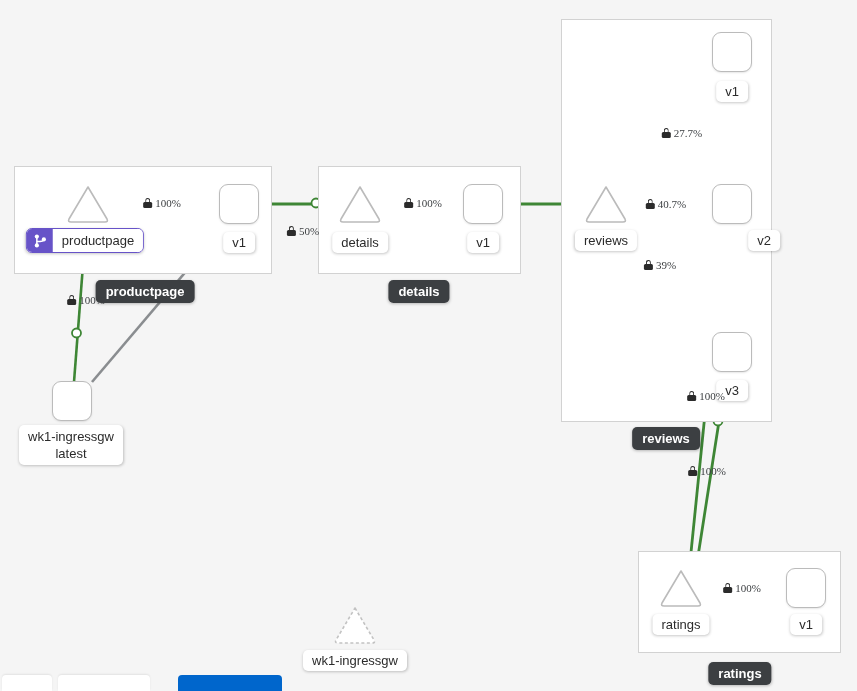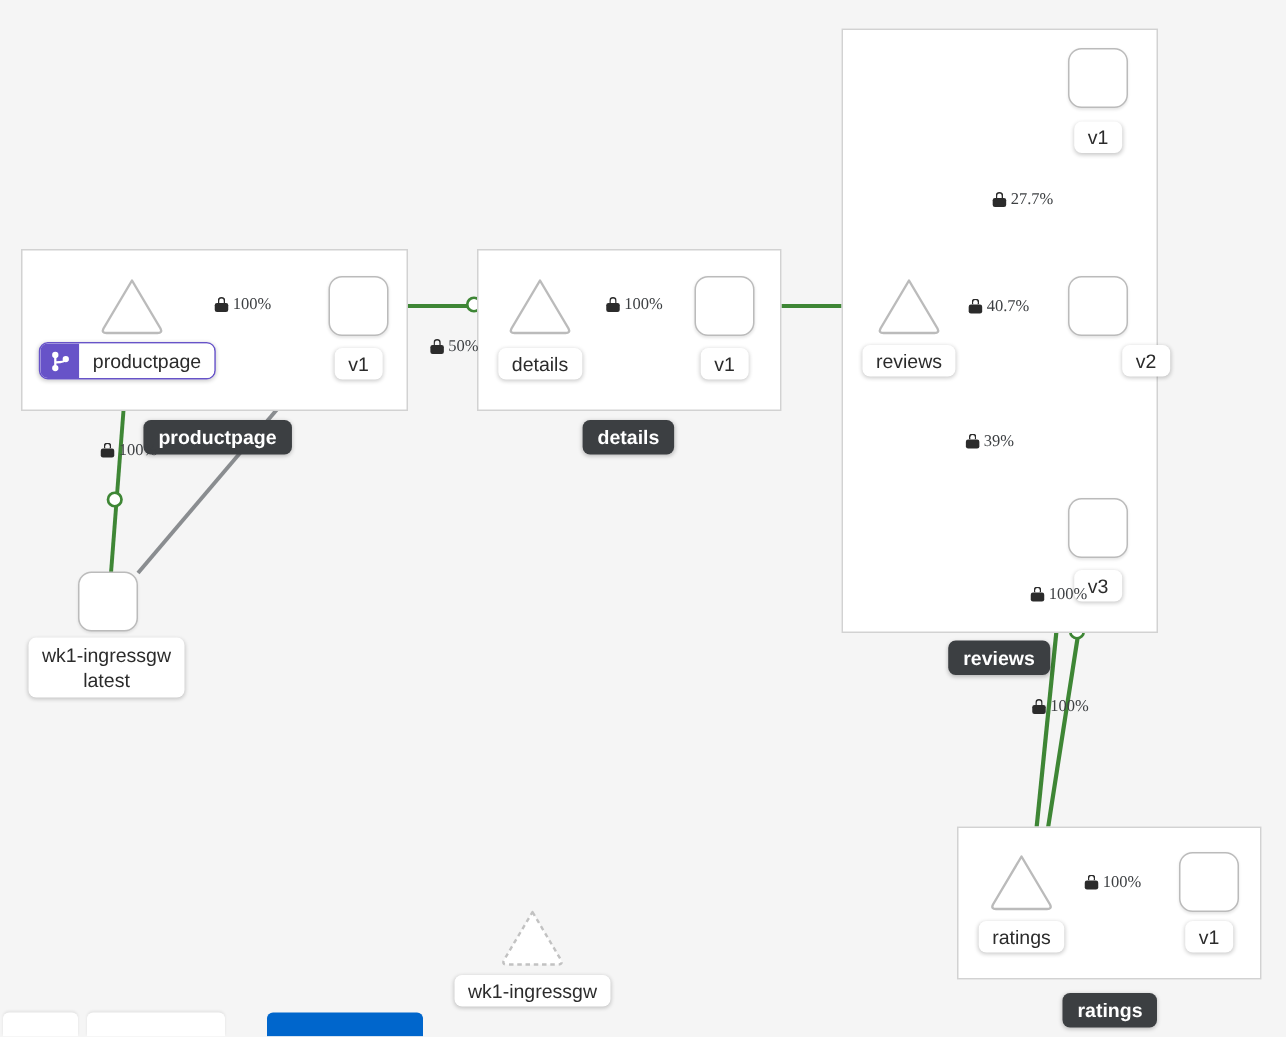--- a/index.html
+++ b/index.html
@@ -340,21 +340,21 @@
   <div class="edge-label" style="left:682px; top:133px;text-align:right;">
     <span class="lock"></span>
     <span>27.7%</span>
   </div>
 
   <div class="edge-label" style="left:666px; top:204px;">
     <span class="lock"></span>
     <span>40.7%</span>
   </div>
 
-  <div class="edge-label" style="left:660px; top:294px;font-family:Liberation Serif, serif;">
+  <div class="edge-label" style="left:660px; top:265px;font-family:Liberation Serif, serif;">
     <span class="lock"></span>
     <span>39%</span>
   </div>
 
   <div class="edge-label" style="left:706px; top:396px;">
     <span class="lock"></span>
     <span>100%</span>
   </div>
 
   <div class="edge-label" style="left:707px; top:471px;">

